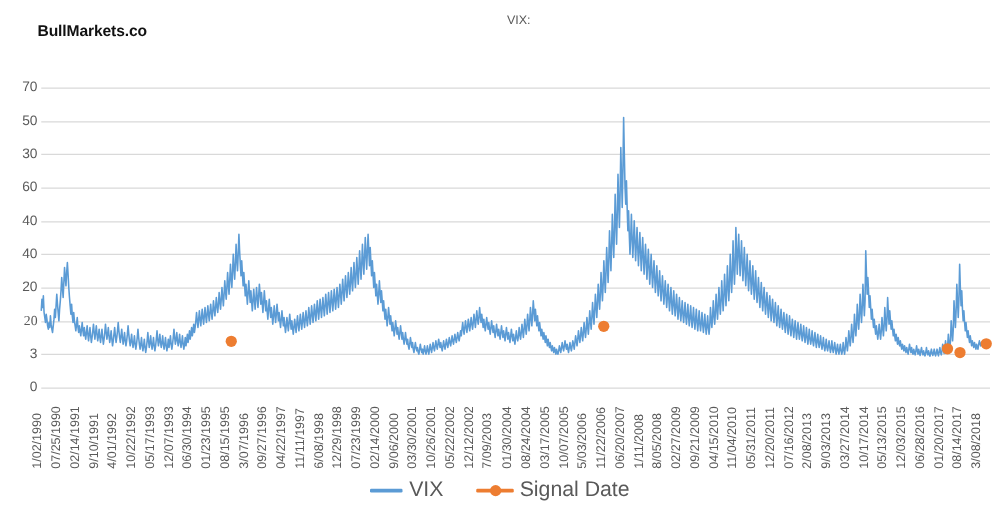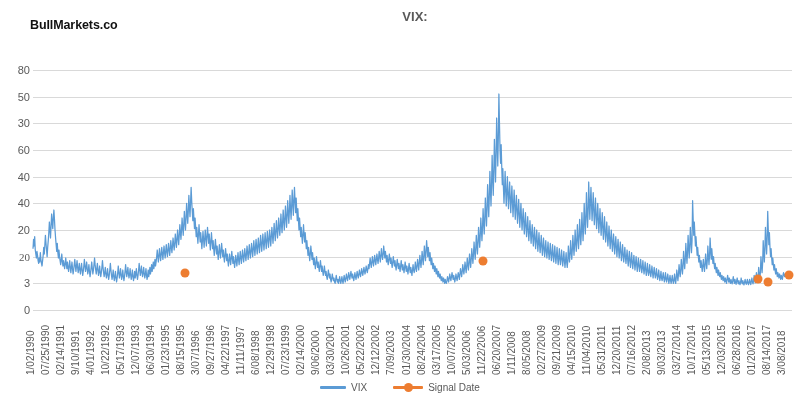--- a/index.html
+++ b/index.html
@@ -17,21 +17,21 @@
     position:absolute;left:30px;top:18px;
     font-size:12.5px;font-weight:bold;color:#111111;
     letter-spacing:-0.1px;white-space:nowrap;
   }
 
   
   .title-block{
     position:absolute;left:180px;top:7px;width:470px;
     text-align:center;color:#595959;
   }
-  .title-line1{font-size:13px;line-height:19px;white-space:nowrap;font-weight:bold;}
+  .title-line1{font-size:10px;line-height:19px;white-space:nowrap;}
   .title-line2{font-size:14.5px;line-height:19px;white-space:nowrap;}
 
   
   .plot{
     position:absolute;
     left:33px;top:70px;
     width:759px;height:240px;
   }
   .gridline{
     position:absolute;left:0;width:100%;height:1px;
@@ -67,21 +67,21 @@
     white-space:nowrap;
     transform-origin:left bottom;
     transform:rotate(-90deg);
     line-height:10px;
   }
 
   
   .legend{
     position:absolute;left:0;top:382px;width:800px;
     display:flex;justify-content:center;align-items:center;gap:26px;
-    font-size:10px;color:#595959;
+    font-size:17px;color:#595959;
   }
   .legend-item{display:flex;align-items:center;gap:5px;}
   .swatch-line{display:block;width:26px;height:3px;border-radius:1px;}
   .swatch-marker{
     position:relative;display:block;width:30px;height:9px;
   }
   .swatch-marker i{
     position:absolute;left:0;top:3px;width:30px;height:3px;border-radius:1px;background:#ED7D31;display:block;
   }
   .swatch-marker b{
@@ -93,21 +93,21 @@
 
 <div id="chart-root">
 
   <div class="brand">BullMarkets.co</div>
 
   <div class="title-block">
     <div class="title-line1">VIX:</div>
   </div>
 
   <div id="ylabels">
-      <div class="ylabel" style="top: -5px;">80</div>
+      <div class="ylabel" style="top: -5px;">70</div>
       <div class="ylabel" style="top: 21.6667px;">50</div>
       <div class="ylabel" style="top: 48.3333px;">30</div>
       <div class="ylabel" style="top: 75px;">60</div>
       <div class="ylabel" style="top: 101.667px;">40</div>
       <div class="ylabel" style="top: 128.333px;">40</div>
       <div class="ylabel" style="top: 155px;">20</div>
       <div class="ylabel" style="top: 181.667px; font-family: Liberation Serif, serif;">20</div>
       <div class="ylabel" style="top: 208.333px;">3</div>
       <div class="ylabel" style="top: 235px;">0</div>
     </div>

